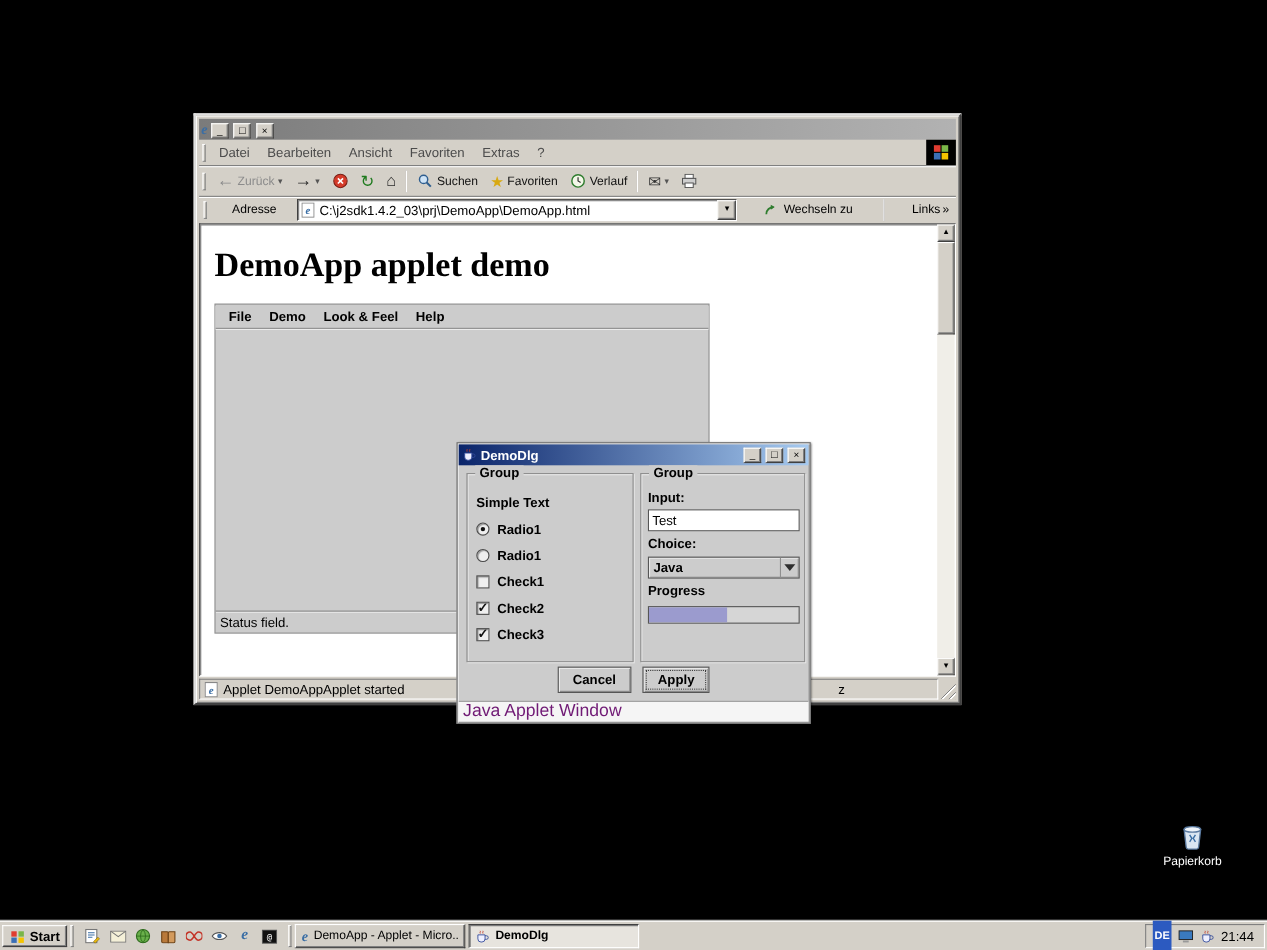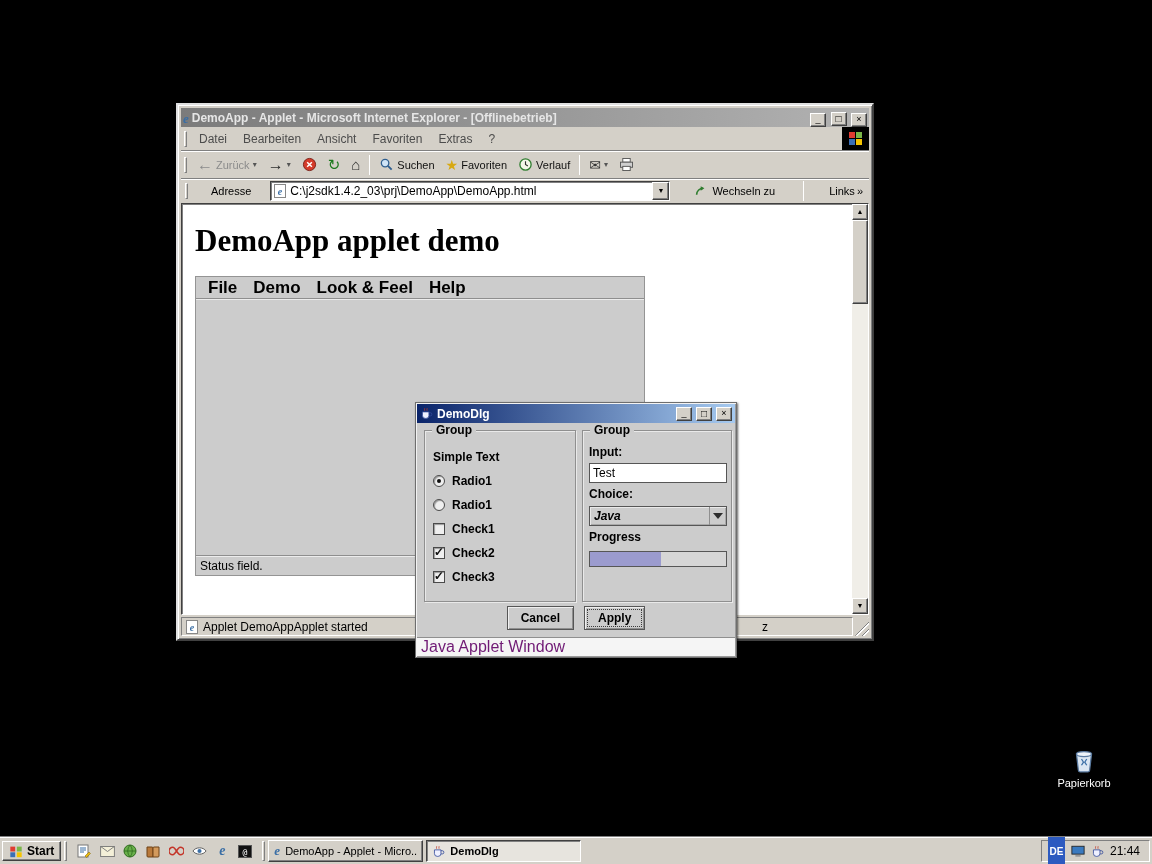--- a/index.html
+++ b/index.html
@@ -46,21 +46,21 @@
     box-shadow: inset -1px -1px 0 #808080; font-size:7px; text-align:center; line-height:16px; padding:0; font-family:inherit; }
   .go-btn { display:flex; align-items:center; gap:4px; padding:0 6px; background:none; border:none; font-size:11px; font-family:inherit; }
   .links-zone { display:flex; align-items:center; gap:2px; padding:0 3px; }
 
   .content { flex:1 1 auto; position:relative; background:#fff; border:1px solid; border-color:#404040 #fff #fff #404040;
     box-shadow: inset 1px 1px 0 #808080; overflow:hidden; }
   .page-heading { font-family:"Liberation Serif", serif; font-size:31px; font-weight:bold; margin:19px 0 0 13px; color:#000; }
 
   .applet { position:absolute; left:13px; top:72px; width:450px; height:300px; background:#cccccc; border:1px solid #949494; }
   .applet-menubar { height:22px; display:flex; align-items:center; padding-left:4px; border-bottom:1px solid #8e8e8e; box-shadow:0 1px 0 #ececec; }
-  .applet-menu-item { padding:0 8px; font-size:17px; font-weight:bold; color:#000; }
+  .applet-menu-item { padding:0 8px; font-size:12px; font-weight:bold; color:#000; }
   .applet-status { position:absolute; left:0; right:0; bottom:0; height:20px; border-top:1px solid #8e8e8e;
     box-shadow: inset 0 1px 0 #ececec; font-size:12px; display:flex; align-items:center; padding-left:4px; color:#000; }
 
   .scrollbar { position:absolute; top:0; right:0; bottom:0; width:16px; background:#f0eee8; display:flex; flex-direction:column; }
   .sb-btn { height:16px; flex:0 0 16px; background:#d4d0c8; border:1px solid; border-color:#fff #404040 #404040 #fff;
     box-shadow: inset -1px -1px 0 #808080; font-size:7px; line-height:14px; text-align:center; color:#000; padding:0; font-family:inherit; }
   .sb-track { flex:1; position:relative; }
   .sb-thumb { position:absolute; left:0; right:0; top:0; height:84px; background:#d4d0c8; border:1px solid;
     border-color:#fff #404040 #404040 #fff; box-shadow: inset -1px -1px 0 #808080; }
 
@@ -90,21 +90,21 @@
   .radio { width:12px; height:12px; flex:0 0 12px; border-radius:50%; background:#efefef; border:1px solid #4a4a4a;
     box-shadow: inset 1px 1px 1px #9a9a9a; position:relative; }
   .radio.on::after { content:""; position:absolute; left:3px; top:3px; width:4px; height:4px; border-radius:50%; background:#101010; }
   .checkbox { width:12px; height:12px; flex:0 0 12px; background:#efefef; border:1px solid #4a4a4a;
     box-shadow: inset 1px 1px 1px #9a9a9a; position:relative; }
   .checkbox.on::after { content:"\2713"; position:absolute; left:0; top:-3px; font-size:12px; font-weight:bold; color:#101010; }
 
   .rlabel { height:22px; display:flex; align-items:center; font-size:12px; font-weight:bold; color:#000; }
   .jtext { width:138px; height:20px; border:1px solid #565656; background:#fff; font-size:12px; font-family:inherit; padding:0 3px; display:block; }
   .jcombo { width:138px; height:20px; border:1px solid #565656; display:flex; align-items:stretch; background:#cccccc;
-    box-shadow: inset 1px 1px 0 #e9e9e9, inset -1px -1px 0 #a8a8a8; margin-top:1px;font-style:italic; }
+    box-shadow: inset 1px 1px 0 #e9e9e9, inset -1px -1px 0 #a8a8a8; margin-top:1px; }
   .jcombo .val { flex:1; display:flex; align-items:center; padding-left:4px; font-weight:bold; }
   .jcombo .arrowbox { width:17px; display:flex; align-items:center; justify-content:center; border-left:1px solid #8f8f8f; }
   .tri-down { width:0; height:0; border-left:5px solid transparent; border-right:5px solid transparent; border-top:6px solid #2e2e2e; }
   .jprogress { width:138px; height:16px; border:1px solid #565656; background:#d6d6d6; margin-top:3px; overflow:hidden; }
   .jprogress .fill { height:100%; background:#9b9bce; }
 
   .jd-buttons { position:absolute; left:0; right:0; top:203px; display:flex; justify-content:center; gap:10px; }
   .jbtn { height:24px; padding:0 13px; background:#cccccc; border:1px solid #565656;
     box-shadow: inset 1px 1px 0 #efefef, inset -1px -1px 0 #8f8f8f; font-size:12px; font-weight:bold; font-family:inherit; color:#000; }
   .jbtn.focused { outline:1px dotted #3c3c3c; outline-offset:-4px; }
@@ -144,21 +144,20 @@
 </style>
 </head>
 <body>
 
 <div id="desktop">
 
   <div id="ie-window">
 
     <div class="titlebar">
       <span><span class="e-glyph" style="font-size:13px;">e</span></span>
-      <span class="tb-title">DemoApp - Applet - Microsoft Internet Explorer - [Offlinebetrieb]</span>
       <span class="tb-btns">
         <button class="tbtn">_</button>
         <button class="tbtn"><span class="maxg">□</span></button>
         <button class="tbtn">×</button>
       </span>
     </div>
 
     <div class="menubar">
       <span class="drag-handle"></span>
       <span class="menu-item">Datei</span>

